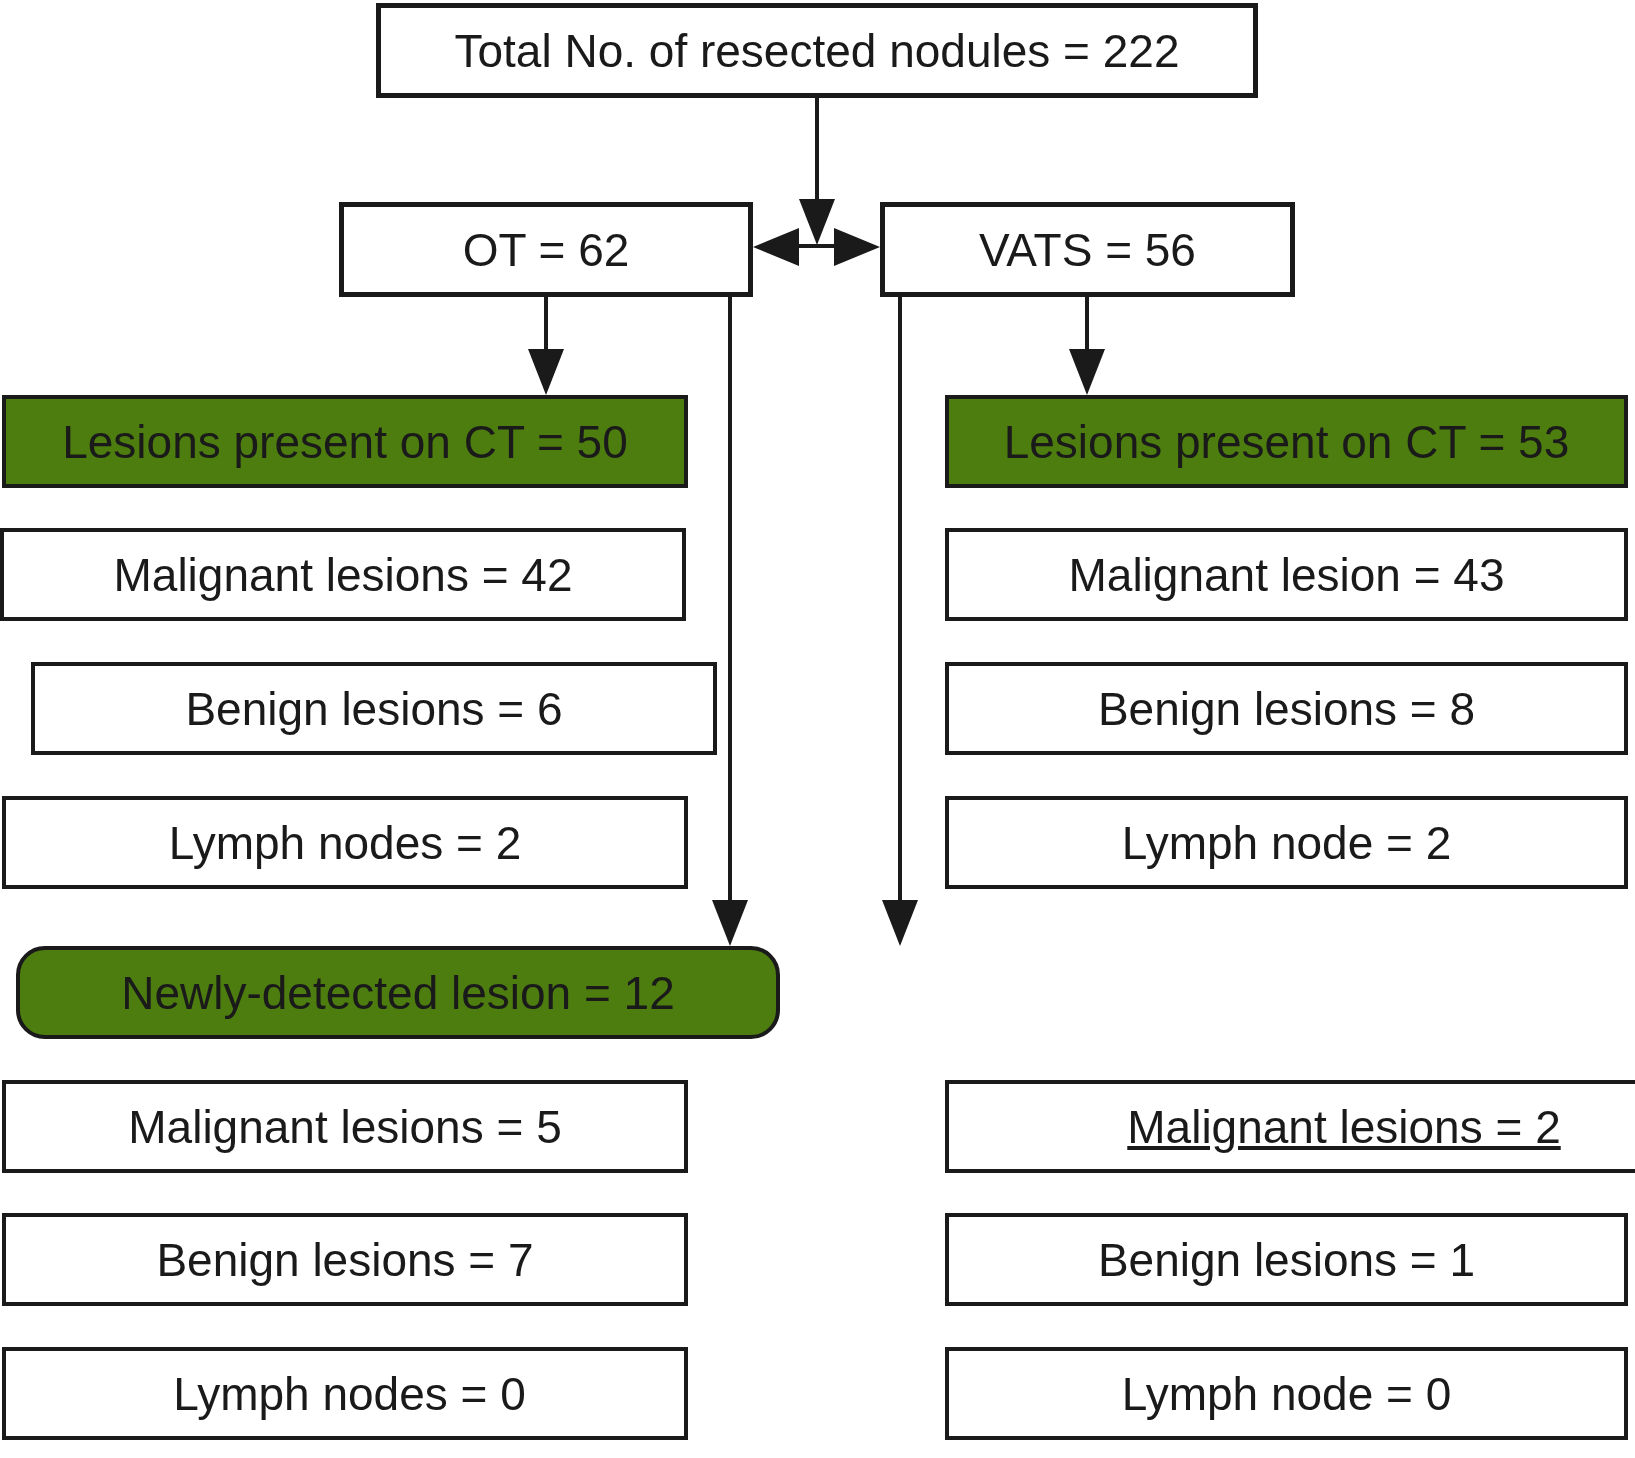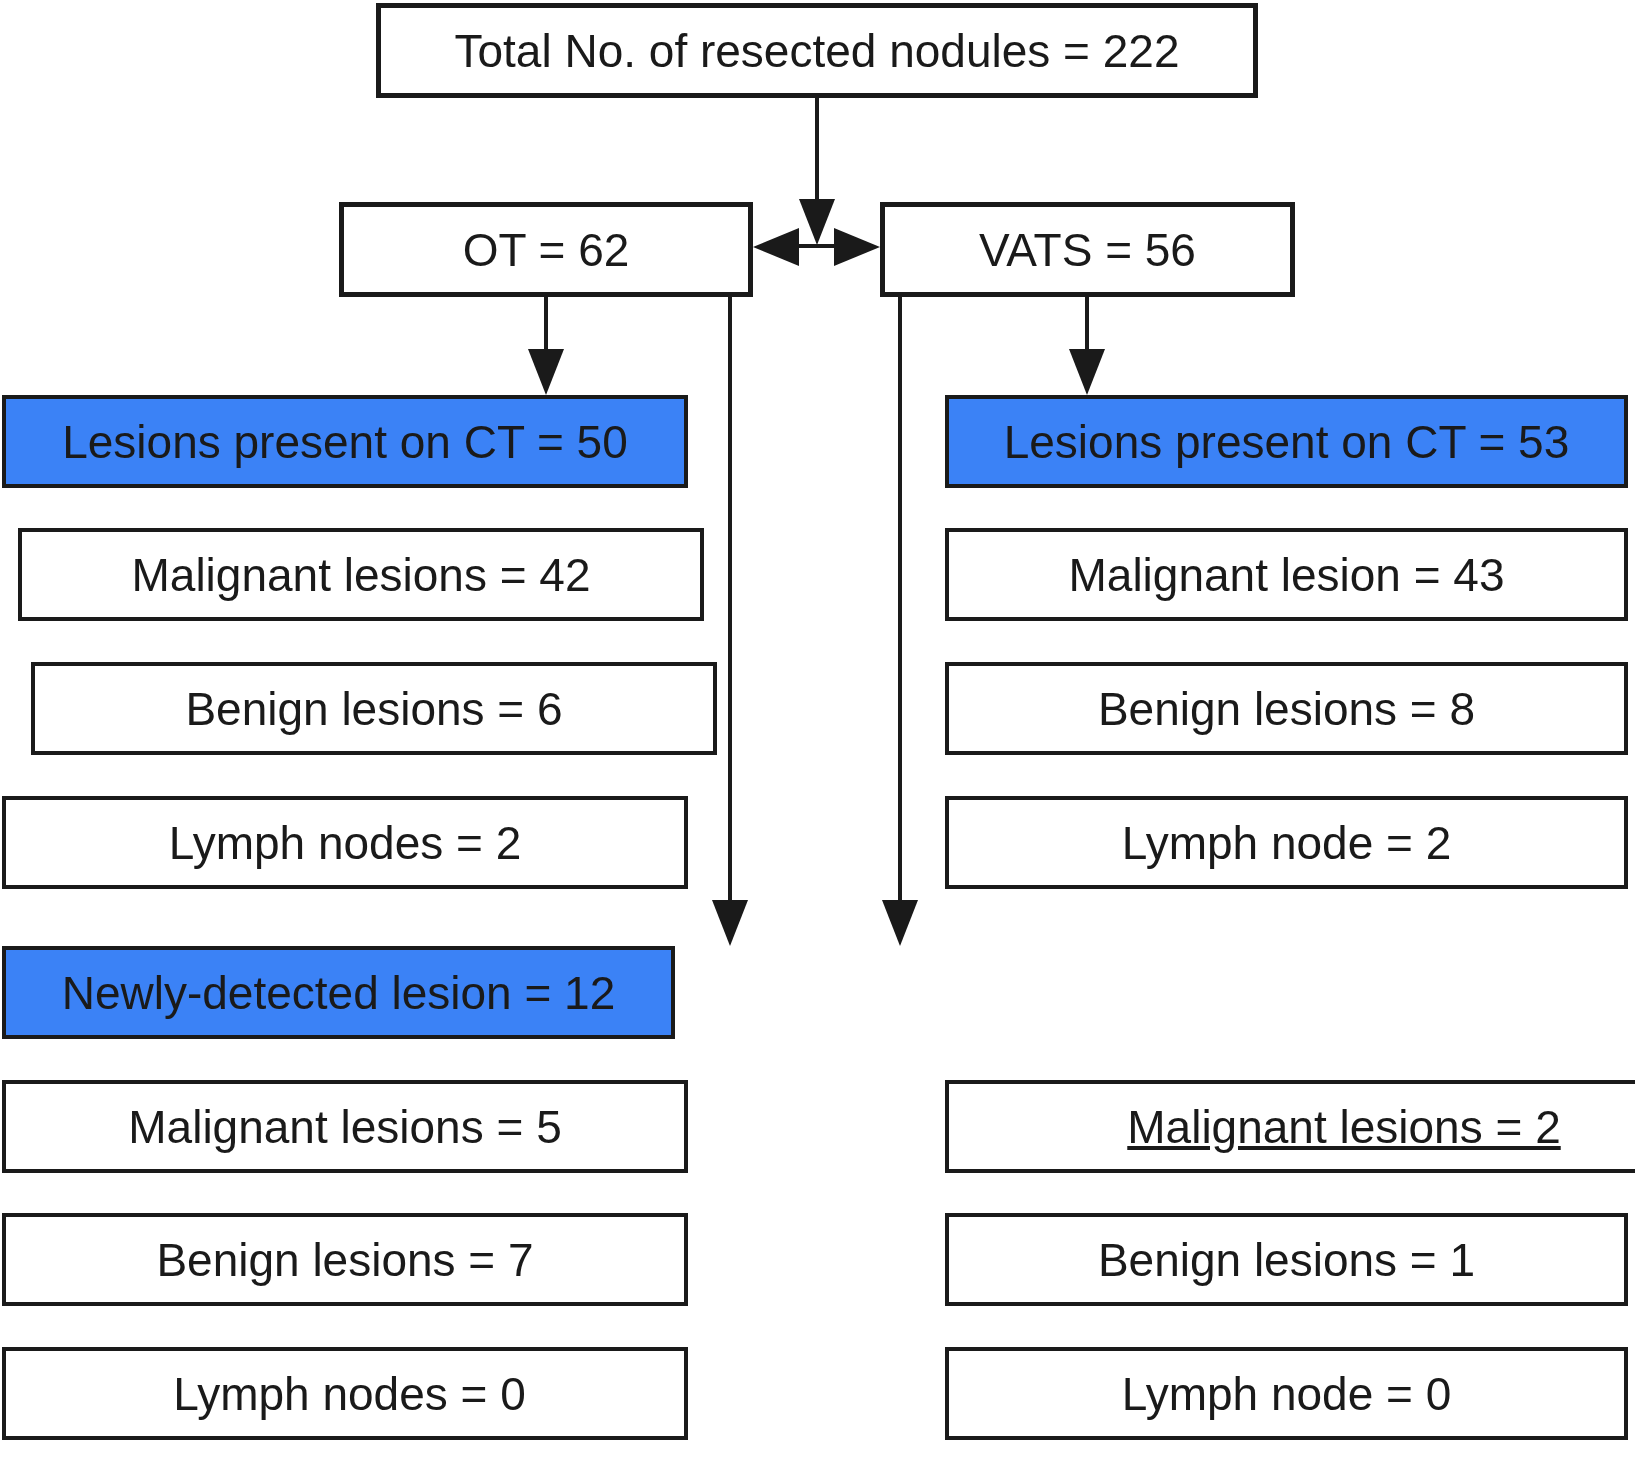--- a/index.html
+++ b/index.html
@@ -14,21 +14,21 @@
     position:absolute;
     box-sizing:border-box;
     border:4px solid #1a1a1a;
     background:#ffffff;
     color:#1a1a1a;
     display:flex; align-items:center; justify-content:center;
     font-size:46px;
     white-space:nowrap;
   }
   .box.thick { border-width:5px; }
-  .box.gray { background:#3b82f6; }
+  .box.gray { background:#4d7c0f; }
   .shaft { position:absolute; background:#1a1a1a; }
   .head  { position:absolute; width:0; height:0; }
   .head.down {
     border-left:18px solid transparent;
     border-right:18px solid transparent;
     border-top:46px solid #1a1a1a;
   }
   .head.left {
     border-top:19px solid transparent;
     border-bottom:19px solid transparent;
@@ -63,24 +63,24 @@
   <div class="shaft" style="left:1085px; top:297px; width:4px; height:52px;"></div>
   <div class="head down" style="left:1069px; top:349px;"></div>
 
   <div class="shaft" style="left:728px; top:297px; width:4px; height:603px;"></div>
   <div class="head down" style="left:712px; top:900px;"></div>
 
   <div class="shaft" style="left:898px; top:297px; width:4px; height:603px;"></div>
   <div class="head down" style="left:882px; top:900px;"></div>
 
   <div class="box gray" style="left:2px; top:395px;  width:686px; height:93px;">Lesions present on CT = 50</div>
-  <div class="box" style="left:18px; top:528px;  width:686px; height:93px;">Malignant lesions = 42</div>
+  <div class="box" style="left:0; top:528px;  width:686px; height:93px;">Malignant lesions = 42</div>
   <div class="box" style="left:2px; top:662px;  width:686px; height:93px;margin-left:29px;">Benign lesions = 6</div>
   <div class="box" style="left:2px; top:796px;  width:686px; height:93px;">Lymph nodes = 2</div>
-  <div class="box gray" style="left:2px; top:946px;  width:673px; height:93px;">Newly-detected lesion = 12</div>
+  <div class="box gray" style="left:16px; top:946px;  width:764px; height:93px;border-radius:29px;">Newly-detected lesion = 12</div>
   <div class="box" style="left:2px; top:1080px; width:686px; height:93px;">Malignant lesions = 5</div>
   <div class="box" style="left:2px; top:1213px; width:686px; height:93px;">Benign lesions = 7</div>
   <div class="box" style="left:2px; top:1347px; width:686px; height:93px;padding-left:9px;">Lymph nodes = 0</div>
 
   <div class="box gray" style="left:945px; top:395px;  width:683px; height:93px;">Lesions present on CT = 53</div>
   <div class="box" style="left:945px; top:528px;  width:683px; height:93px;">Malignant lesion = 43</div>
   <div class="box" style="left:945px; top:662px;  width:683px; height:93px;">Benign lesions = 8</div>
   <div class="box" style="left:945px; top:796px;  width:683px; height:93px;">Lymph node = 2</div>
   <div class="box" style="left:945px; top:1080px; width:798px; height:93px;text-decoration:underline;">Malignant lesions = 2</div>
   <div class="box" style="left:945px; top:1213px; width:683px; height:93px;">Benign lesions = 1</div>

